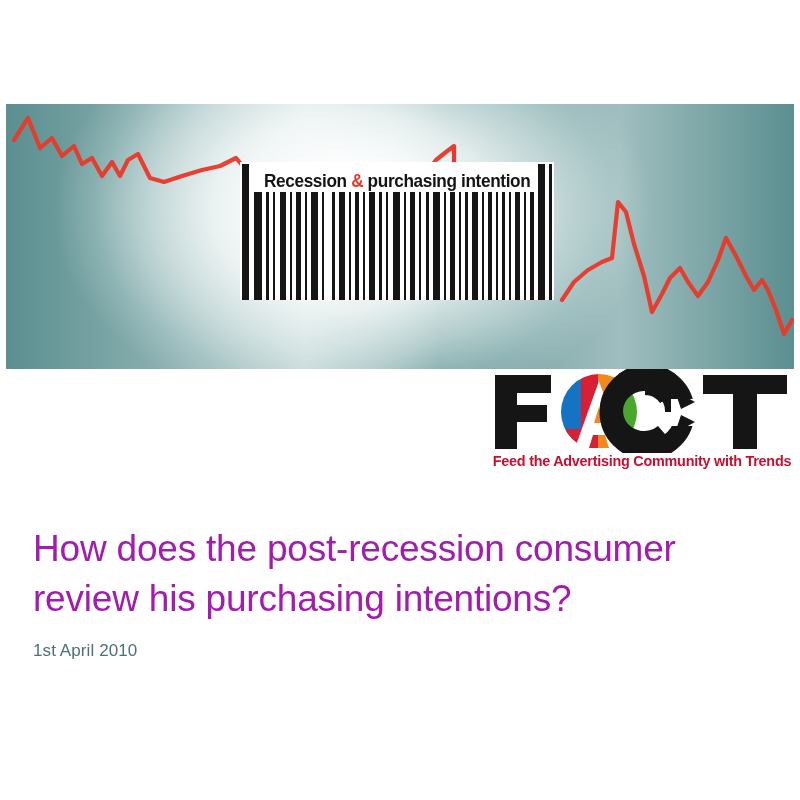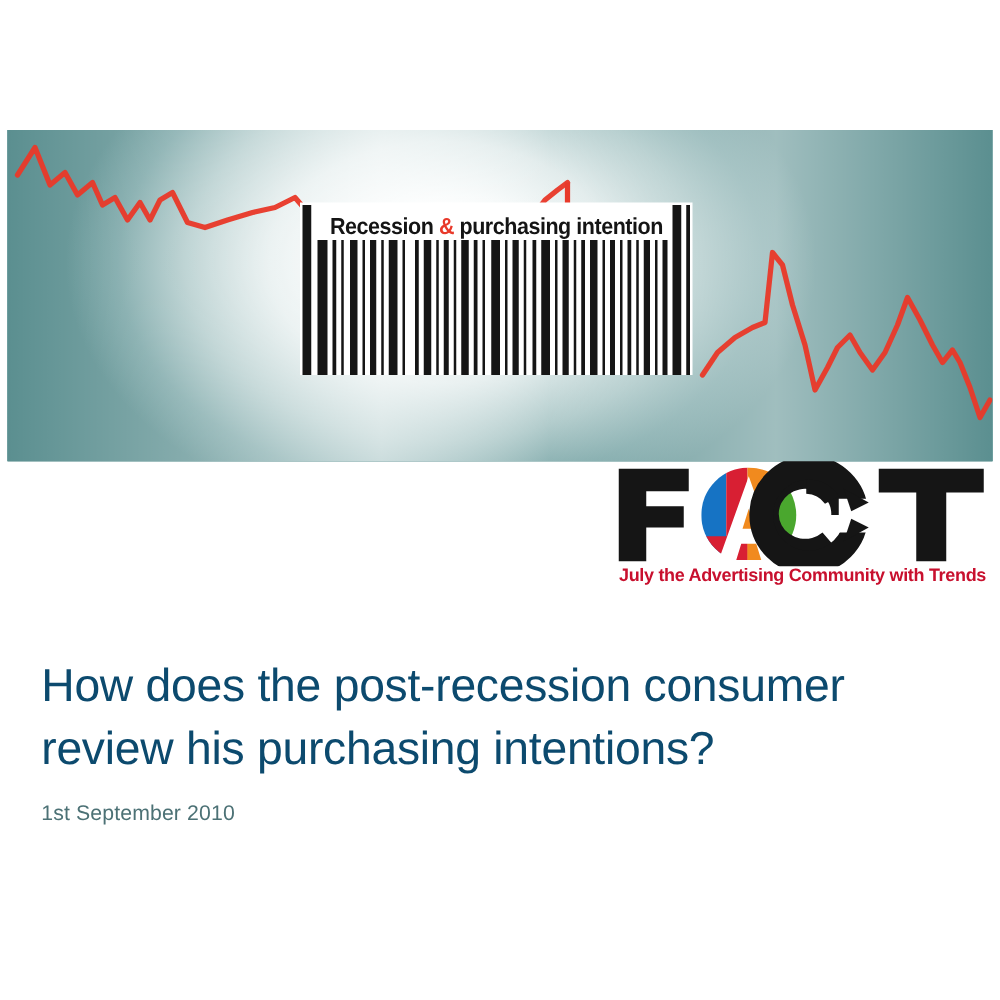--- a/index.html
+++ b/index.html
@@ -127,21 +127,21 @@
     position: absolute;
     left: 33px;
     top: 524px;
     width: 730px;
   }
   #deck-title {
     font-family: "Liberation Sans", sans-serif;
     font-weight: normal;
     font-size: 37px;
     line-height: 1.36;
-    color: #0c4a6e;
+    color: #a21caf;
     margin: 0;
     letter-spacing: -0.2px;
   }
   #deck-date {
     margin-top: 16px;
     font-family: "Liberation Sans", sans-serif;
     font-weight: normal;
     font-size: 17px;
     color: #4c7175;
     letter-spacing: 0.1px;
@@ -254,19 +254,19 @@
       <circle cx="158" cy="43" r="38" fill="none" stroke="#151515" stroke-width="19"></circle>
       <rect x="182" y="30" width="26" height="27" fill="#ffffff"></rect>
       <path d="M186,22 L206,33 L192,40 Z" fill="#151515"></path>
       <path d="M186,64 L206,53 L192,46 Z" fill="#151515"></path>
     </g>
 
     <g>
       <path d="M214,6 L298,6 L298,25 L268,25 L268,80 L244,80 L244,25 L214,25 Z" fill="#151515"></path>
     </g>
   </svg>
-  <div id="fact-tagline">July the Advertising Community with Trends</div>
+  <div id="fact-tagline">Feed the Advertising Community with Trends</div>
 </div>
 
 <div id="title-block">
   <h1 id="deck-title">How does the post-recession consumer review his purchasing intentions?</h1>
-  <div id="deck-date">1st September 2010</div>
+  <div id="deck-date">1st April 2010</div>
 </div>
 
 </body></html>

